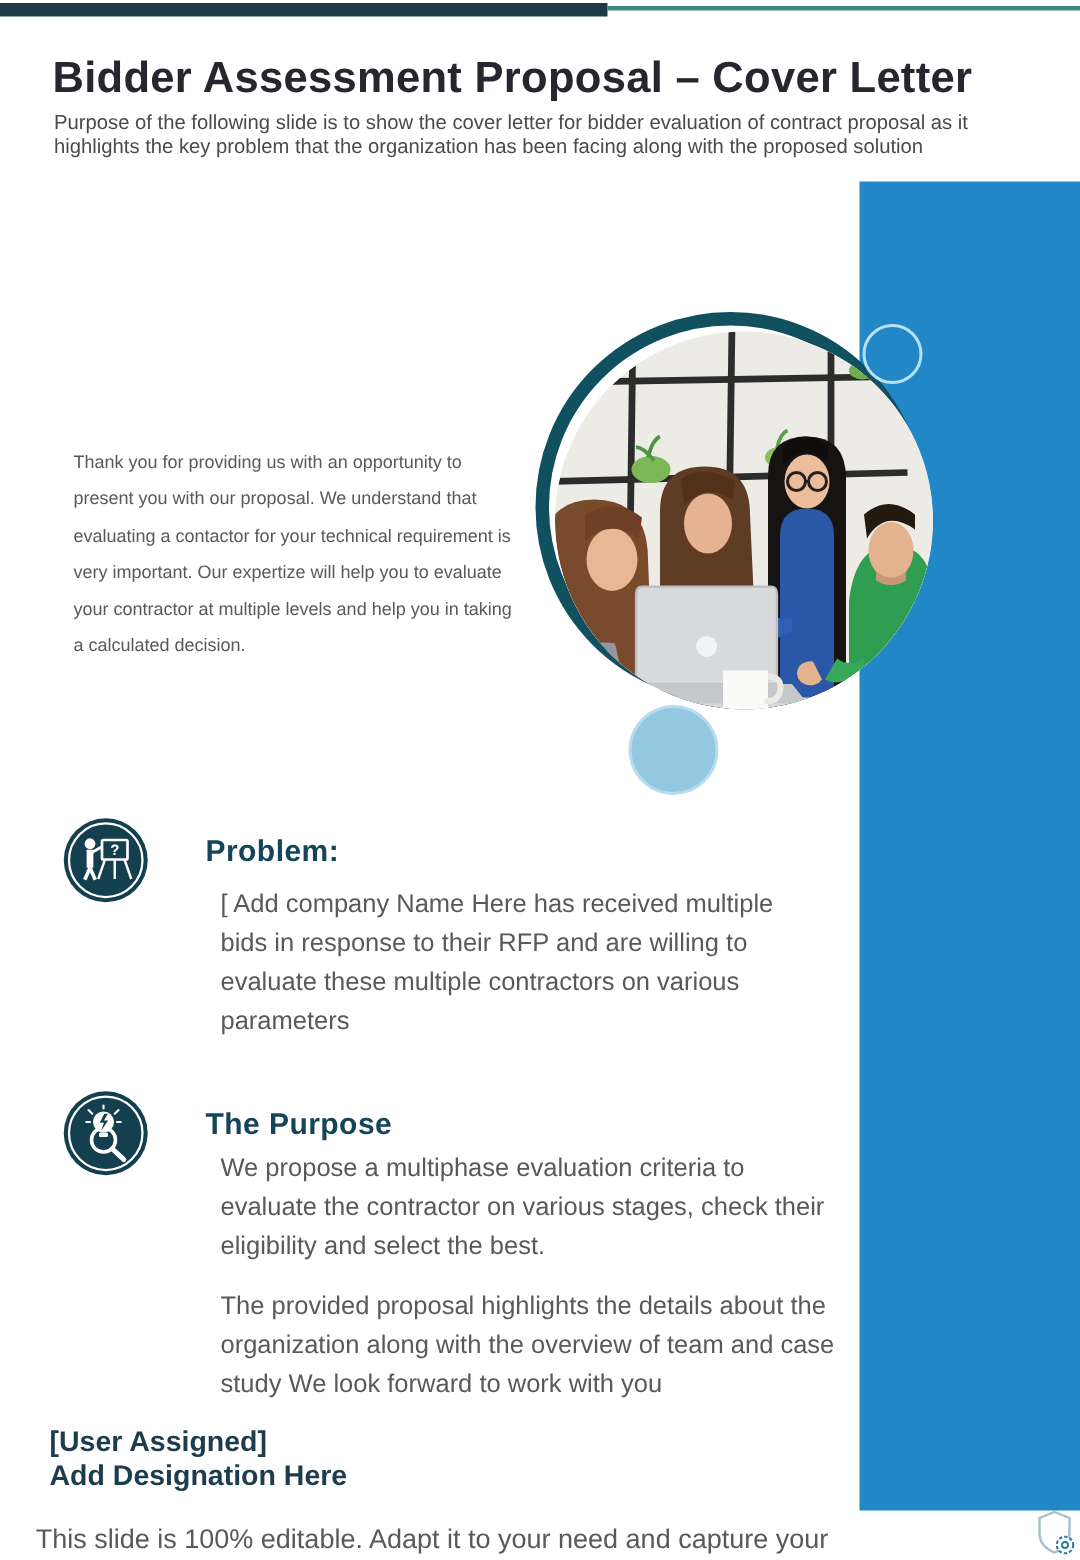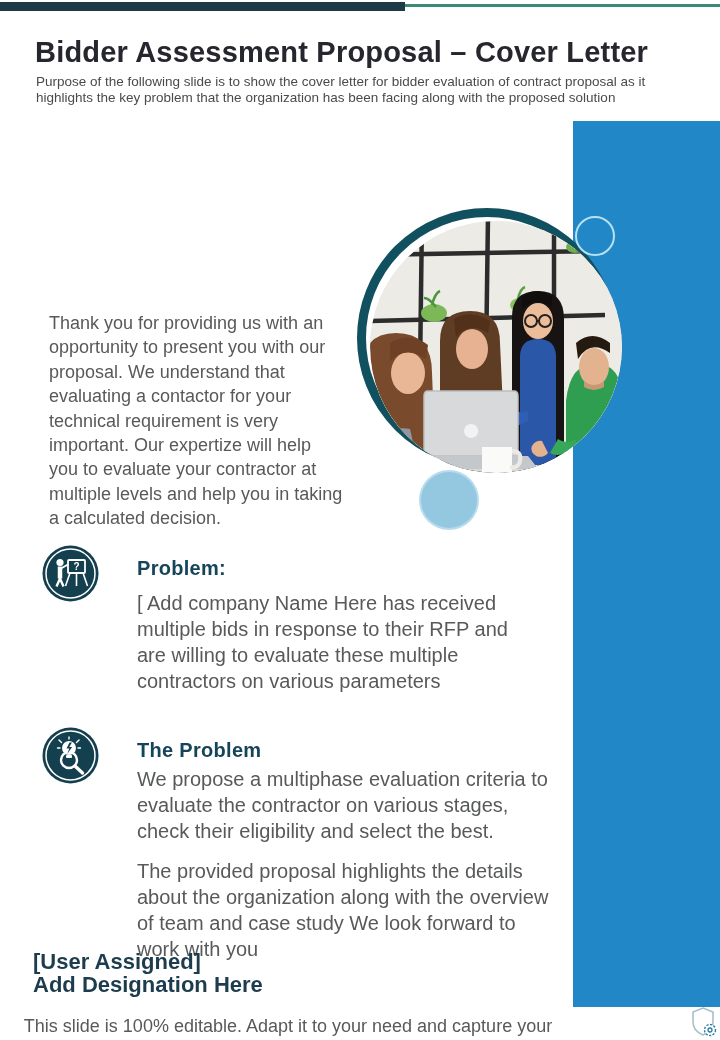--- a/index.html
+++ b/index.html
@@ -52,41 +52,41 @@
     border: 2px solid rgba(185,220,238,.95);
   }
 
   
   .date-head {
     position: absolute; left: 49px; top: 240px;
     font-size: 20px; font-weight: bold; color: #1f7fa6;
     line-height: 25px; letter-spacing: .3px;
   }
   .intro {
-    position: absolute; left: 49px; top: 311px; width: 296px;
-    font-size: 18px; line-height: 24.4px; color: #58595b;
+    position: absolute; left: 49px; top: 296px; width: 296px;
+    font-size: 12px; line-height: 24.4px; color: #58595b;
   }
 
   
   .section-icon { position: absolute; left: 42px; width: 57px; height: 57px; }
   .icon-problem { top: 545px; }
   .icon-solution { top: 727px; }
   .sec-head {
     position: absolute; left: 137px;
     font-size: 20px; font-weight: bold; color: #16455a; letter-spacing: .3px;
   }
   .head-problem { top: 557px; }
   .head-solution { top: 739px; }
-  .sec-body { position: absolute; left: 137px; font-size: 20px; line-height: 26px; color: #58595b; }
+  .sec-body { position: absolute; left: 147px; font-size: 17px; line-height: 26px; color: #58595b; }
   .body-problem { top: 590px; width: 394px; }
   .body-solution { top: 766px; width: 414px; }
   .body-solution2 { top: 858px; width: 414px; }
 
   
-  .signature { position: absolute; left: 33px; top: 950px; color: #1d3c4d; font-weight: bold; font-size: 22px; line-height: 23px; }
+  .signature { position: absolute; left: 33px; top: 950px; color: #1d3c4d; font-weight: bold; font-size: 19px; line-height: 23px; }
 
   
   .footer {
     position: absolute; left: 0; top: 1016px; width: 576px;
     text-align: center; font-size: 18px; color: #595959;
   }
   .shield { position: absolute; left: 690px; top: 1006px; width: 28px; height: 32px; }
 </style>
 </head>
 <body>
@@ -206,21 +206,21 @@
       <path d="M27.5 15.5 l-3 6 h2.8 l-2 5.5 l4.8 -7 h-2.8 l2.6 -4.5 z" fill="#143f4f"></path>
       <g stroke="#ffffff" stroke-width="1.4" stroke-linecap="round">
         <line x1="17" y1="13" x2="19.5" y2="15.5"></line>
         <line x1="27" y1="10" x2="27" y2="12"></line>
         <line x1="37" y1="13" x2="34.5" y2="15.5"></line>
         <line x1="38.5" y1="21" x2="36" y2="21"></line>
         <line x1="15.5" y1="21" x2="18" y2="21"></line>
       </g>
     </svg>
   </div>
-  <div class="sec-head head-solution">The Problem</div>
+  <div class="sec-head head-solution">The Purpose</div>
   <div class="sec-body body-solution">We propose a multiphase evaluation criteria to evaluate the contractor on various stages, check their eligibility and select the best.</div>
   <div class="sec-body body-solution2">The provided proposal highlights the details about the organization along with the overview of team and case study We look forward to work with you</div>
 
   <div class="signature">
     <div>[User Assigned]</div>
     <div>Add Designation Here</div>
   </div>
 
   <div class="footer">This slide is 100% editable. Adapt it to your need and capture your audience's attention.</div>
 

